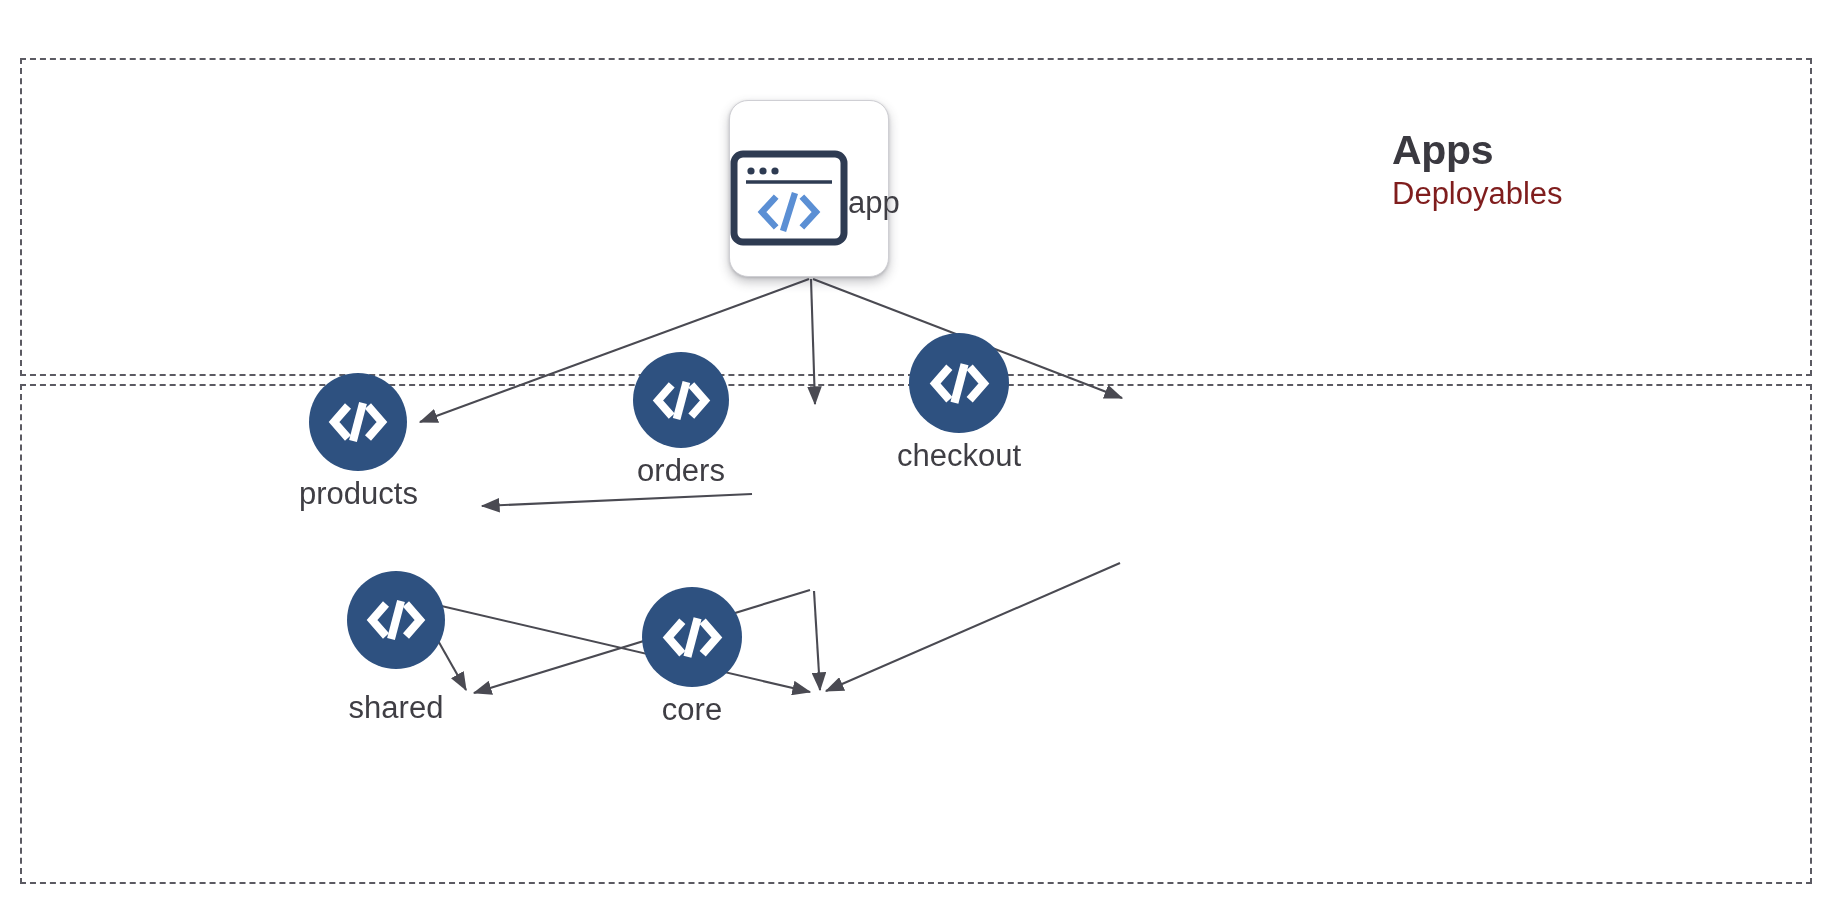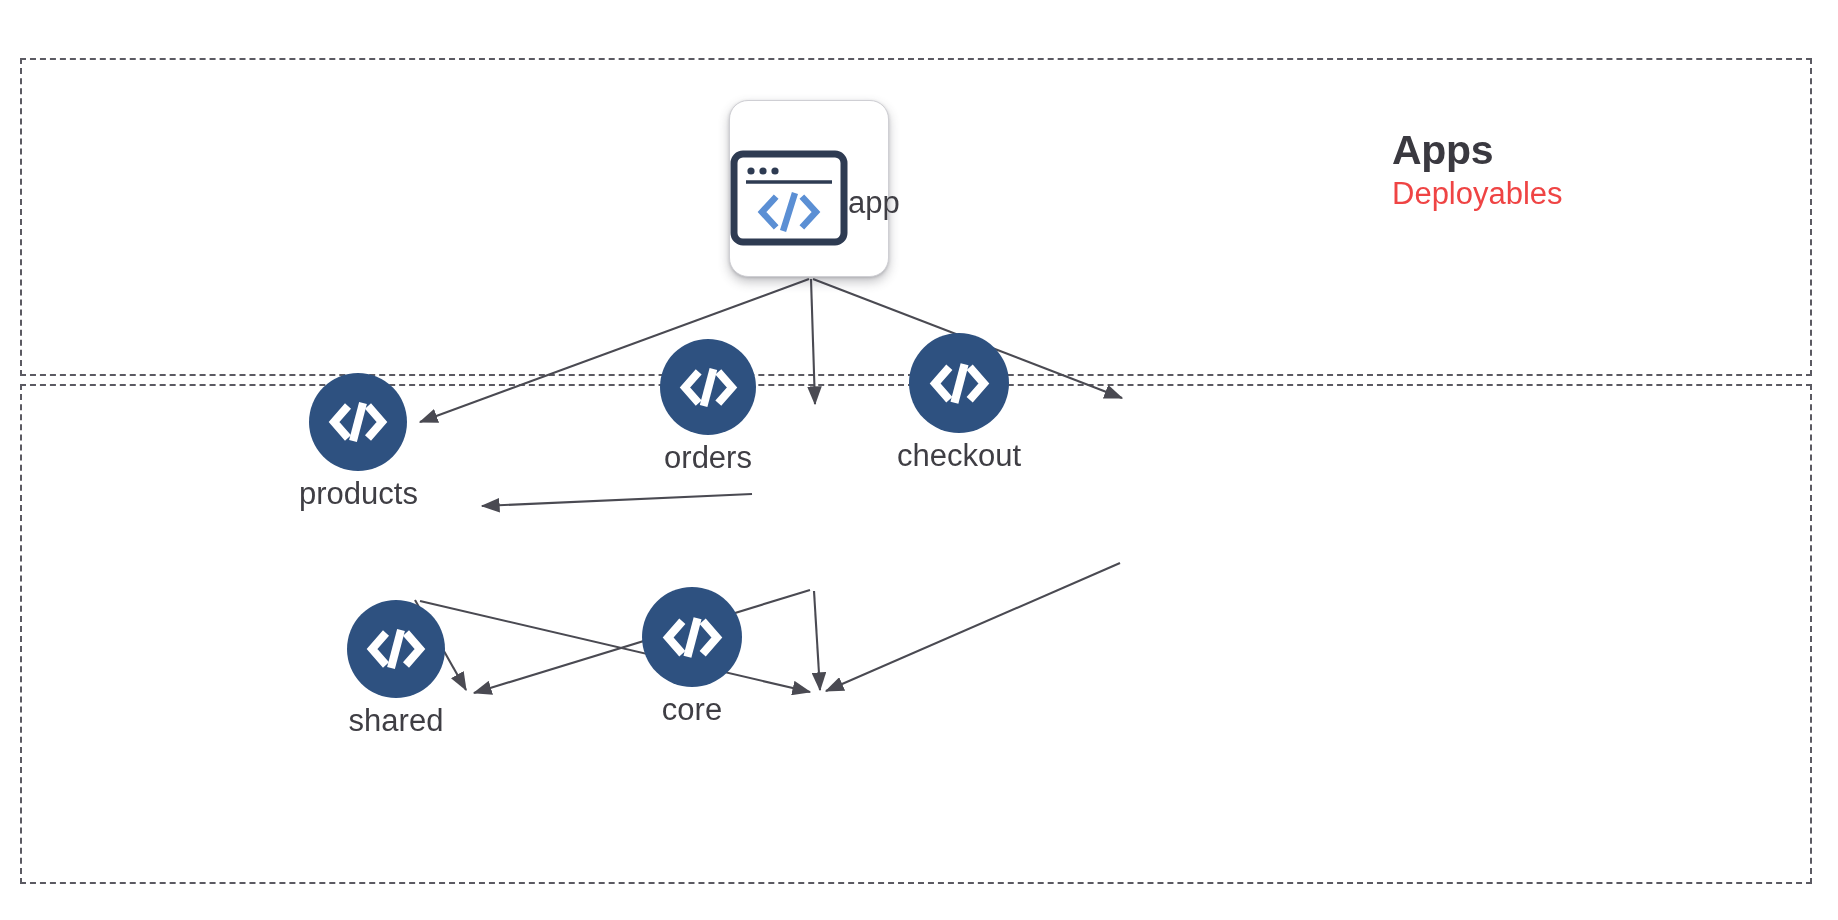--- a/index.html
+++ b/index.html
@@ -56,21 +56,21 @@
     font-weight: bold;
     letter-spacing: -0.3px;
     line-height: 1.08;
     color: #3a3940;
   }
   .region-caption .cap-sub {
     display: block;
     font-size: 31px;
     font-weight: normal;
     line-height: 1.25;
-    color: #ef4444;
+    color: #7f1d1d;
     margin-top: 3px;
   }
   #caption-apps {
     left: 1392px;
     top: 128px;
   }
   #caption-libs {
     left: 1392px;
     top: 528px;
   }
@@ -134,23 +134,23 @@
   .lib-label {
     margin-top: 7px;
     font-size: 31px;
     color: #3f3e44;
     line-height: 1;
     white-space: nowrap;
   }
 
   
   #node-products { left: 299px; top: 373px; }
-  #node-orders   { left: 633px; top: 339px; margin-left: 27px; }
+  #node-orders   { left: 633px; top: 352px; }
   #node-checkout { left: 897px; top: 333px; }
-  #node-shared   { left: 347px; top: 600px; }
+  #node-shared   { left: 347px; top: 571px; gap: 16px; }
   #node-core     { left: 642px; top: 587px; justify-content: space-between; }
 
   .lib-circle.sz-98  { width: 98px;  height: 98px; }
   .lib-circle.sz-96  { width: 96px;  height: 96px; }
   .lib-circle.sz-100 { width: 100px; height: 100px; }
 </style>
 </head>
 <body>
 
 <div id="canvas">

